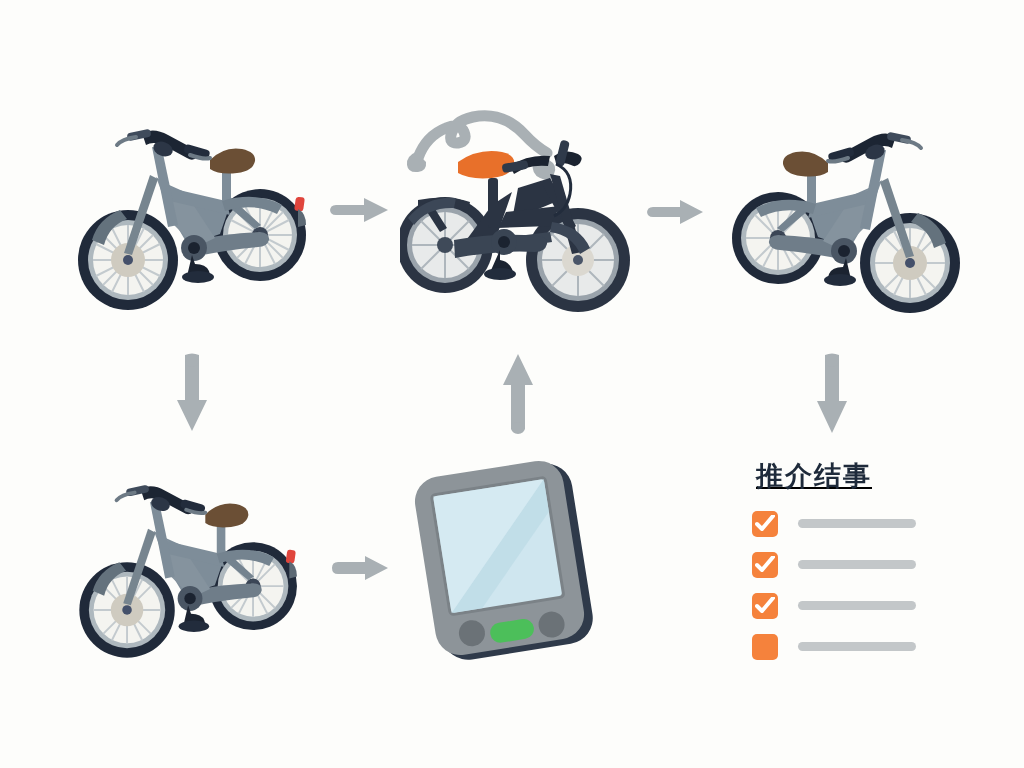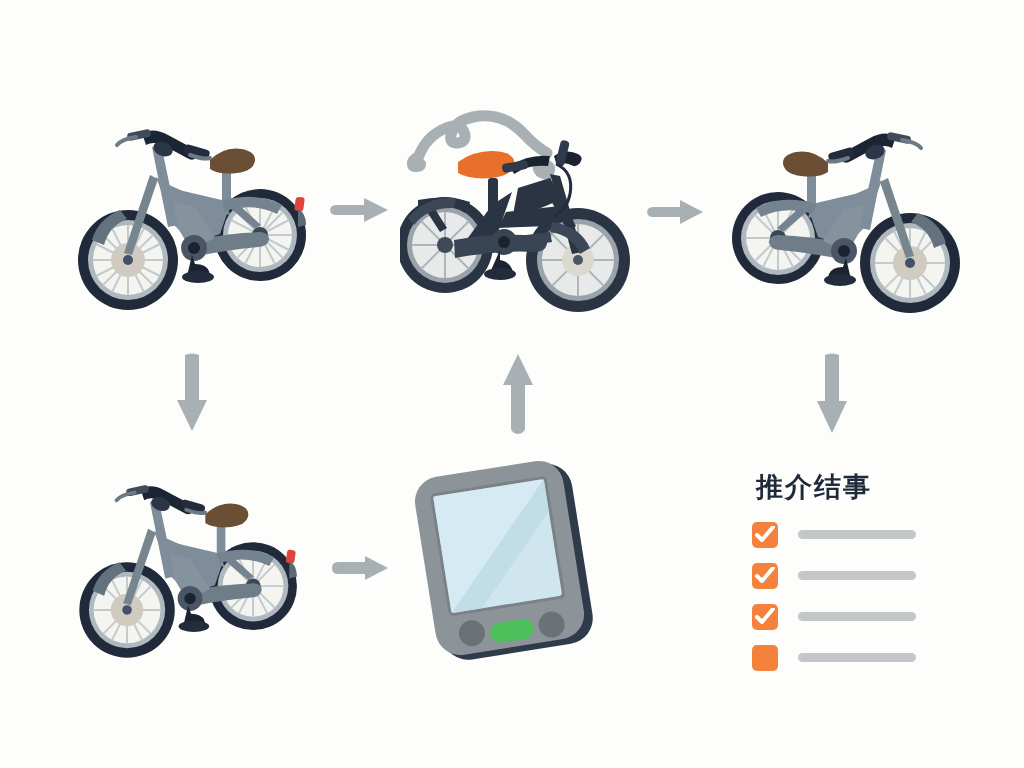--- a/index.html
+++ b/index.html
@@ -22,22 +22,23 @@
   }
   .node {
     position: absolute;
   }
   .arrow {
     position: absolute;
   }
   .checklist {
     position: absolute;
     left: 752px;
-    top: 473px;
+    top: 462px;
     width: 250px;
+    text-decoration: underline;
   }
   .checklist-title {
     font-family: "Liberation Sans", sans-serif;
     font-size: 27px;
     font-weight: bold;
     color: #1e2a3a;
     letter-spacing: 2px;
     margin: 0 0 18px 4px;
     line-height: 1.1;
     white-space: nowrap;

